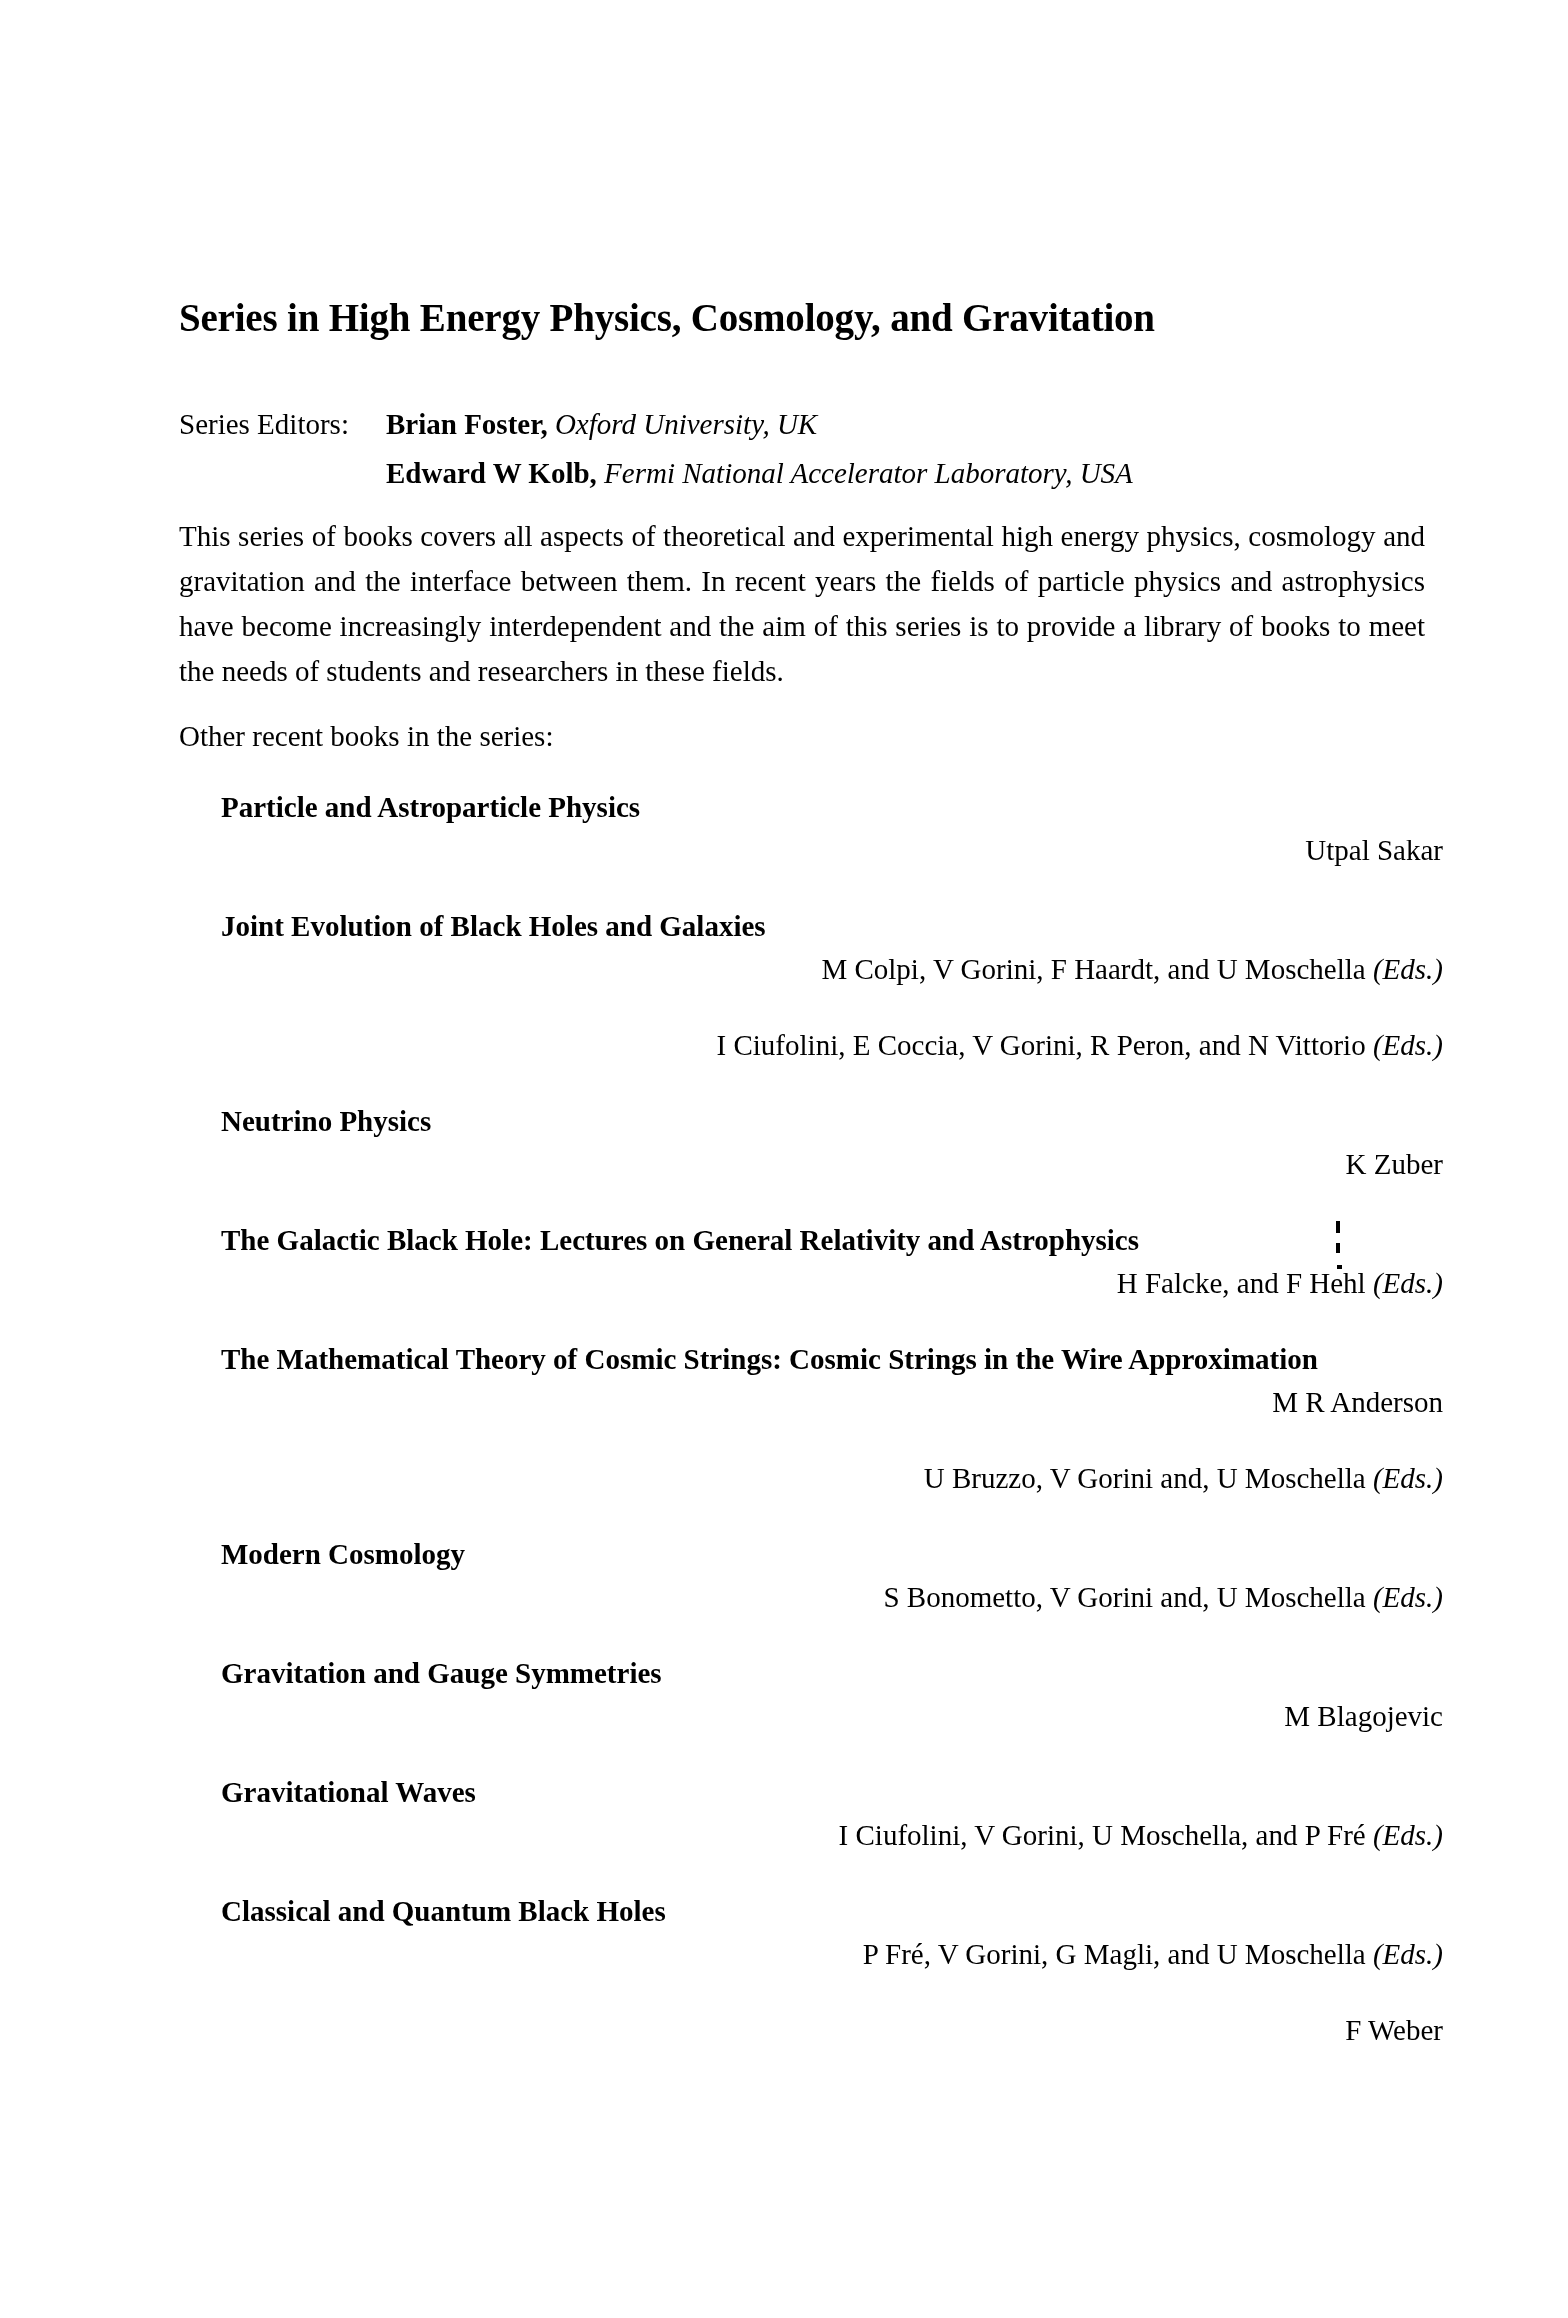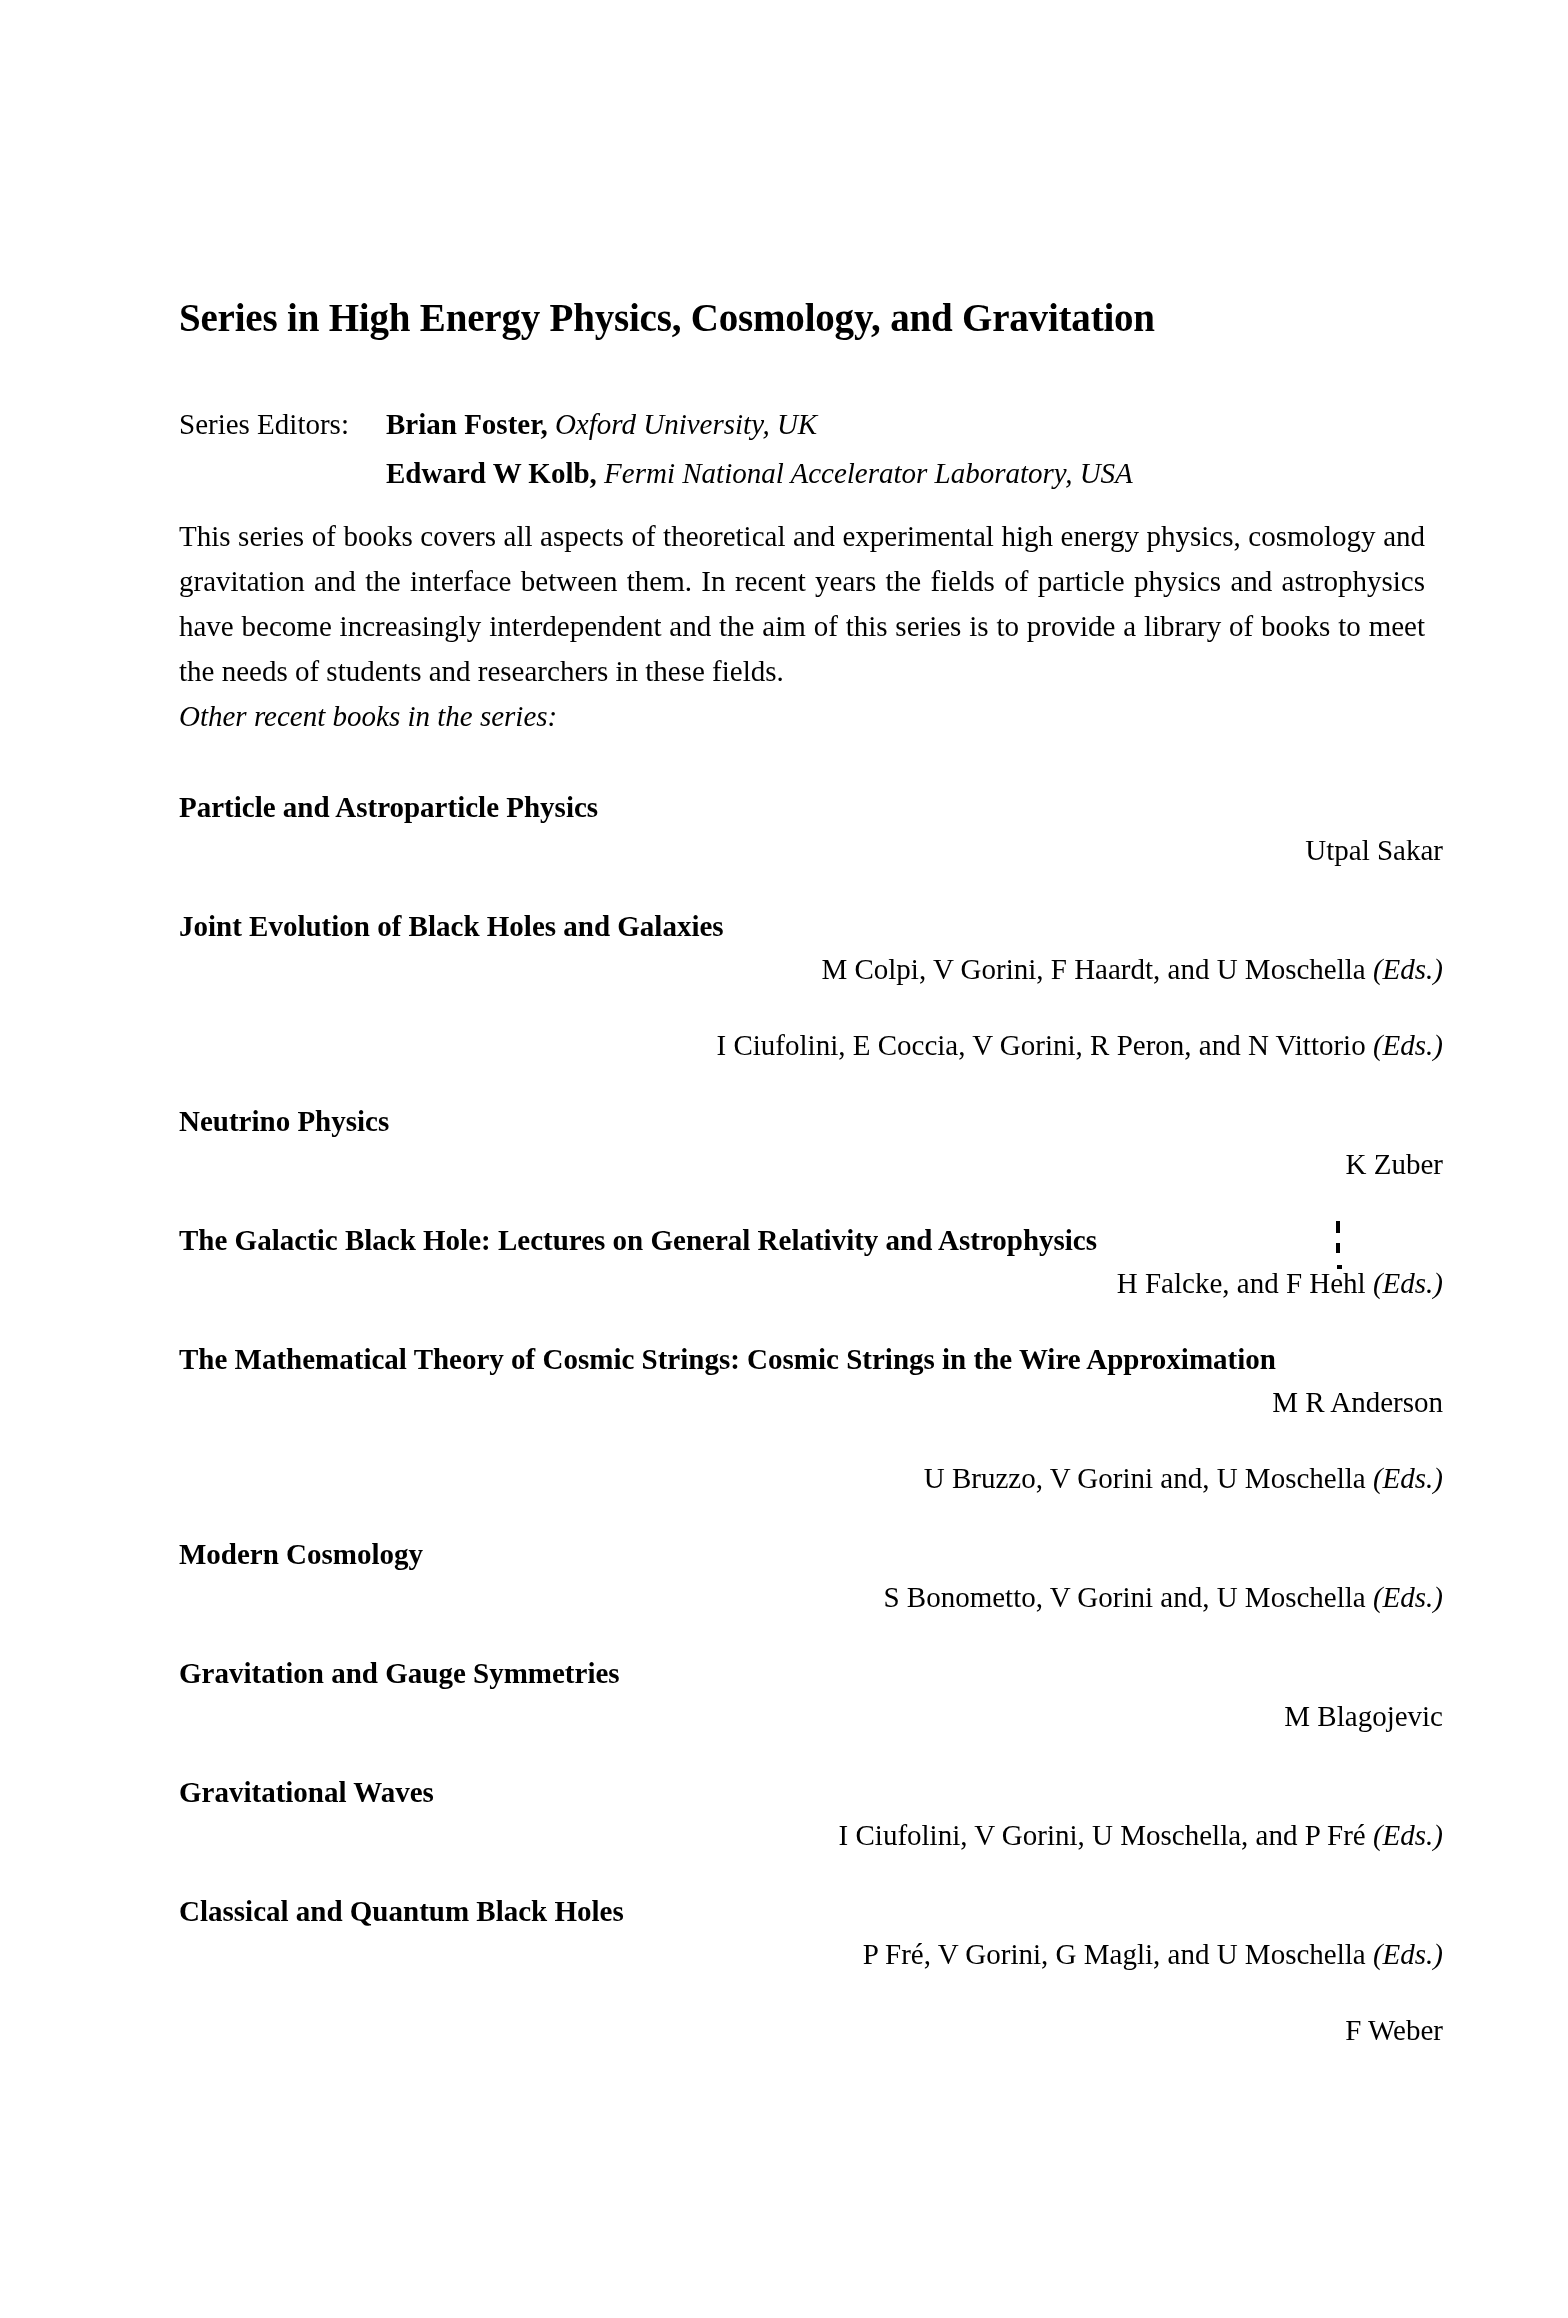--- a/index.html
+++ b/index.html
@@ -22,27 +22,27 @@
   .editor-line.indent { padding-left: 207px; }
   .ed-name { font-weight: bold; }
   .ed-aff { font-style: italic; }
 
   .desc {
     position: absolute; left: 179px; top: 514px; width: 1246px;
     margin: 0; font-size: 29px; line-height: 45px; text-align: justify;
   }
 
   .other-heading {
-    position: absolute; left: 179px; top: 700px;
-    margin: 0; font-size: 29px; font-style: italic;
+    position: absolute; left: 179px; top: 720px;
+    margin: 0; font-size: 29px; 
   }
 
   .books { position: absolute; left: 179px; top: 789px; width: 1264px; font-size: 29px; }
   .book { margin: 0 0 40px 0; }
-  .book-title { font-weight: bold; line-height: 36px; white-space: nowrap; }
+  .book-title { font-weight: bold; line-height: 36px; white-space: nowrap; margin-left: 42px; }
   .book-authors { line-height: 36px; margin-top: 7px; white-space: nowrap; text-align: right; }
   .eds { font-style: italic; }
 
   .artifact { position: absolute; background: #000000; }
   .artifact.a1 { left: 1336px; top: 1221px; width: 3.5px; height: 11.5px; }
   .artifact.a2 { left: 1336px; top: 1243px; width: 3.5px; height: 9.7px; }
   .artifact.a3 { left: 1337px; top: 1265px; width: 5.3px; height: 3.5px; }
 </style>
 </head>
 <body>

